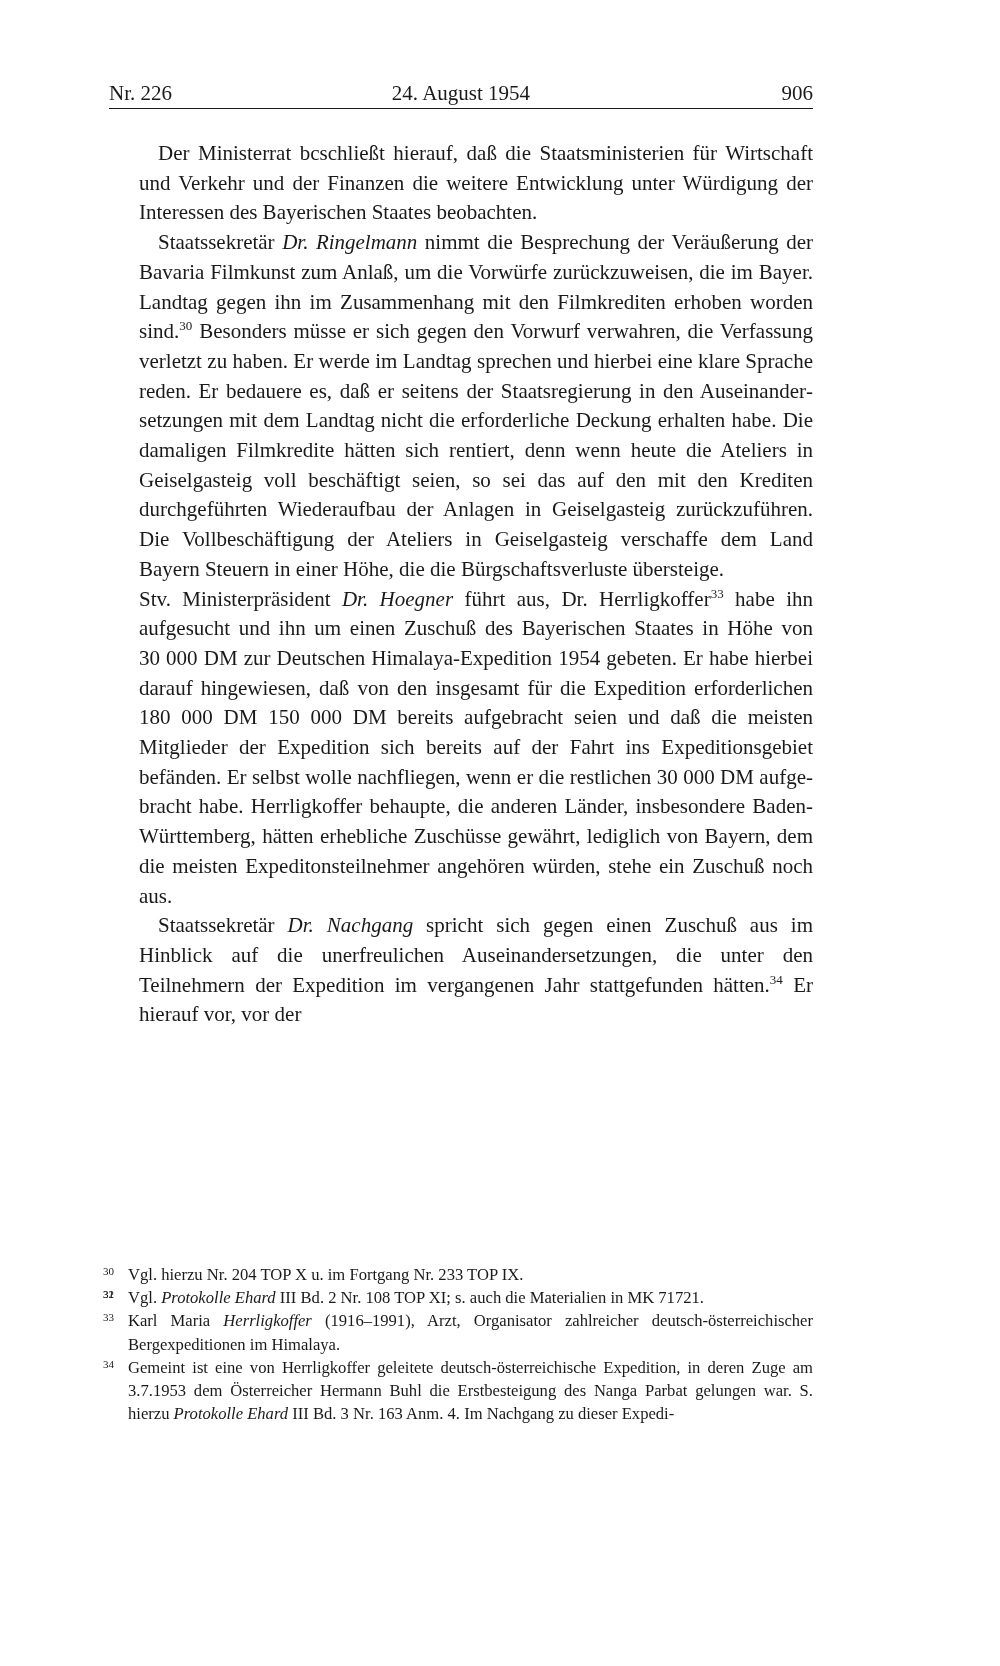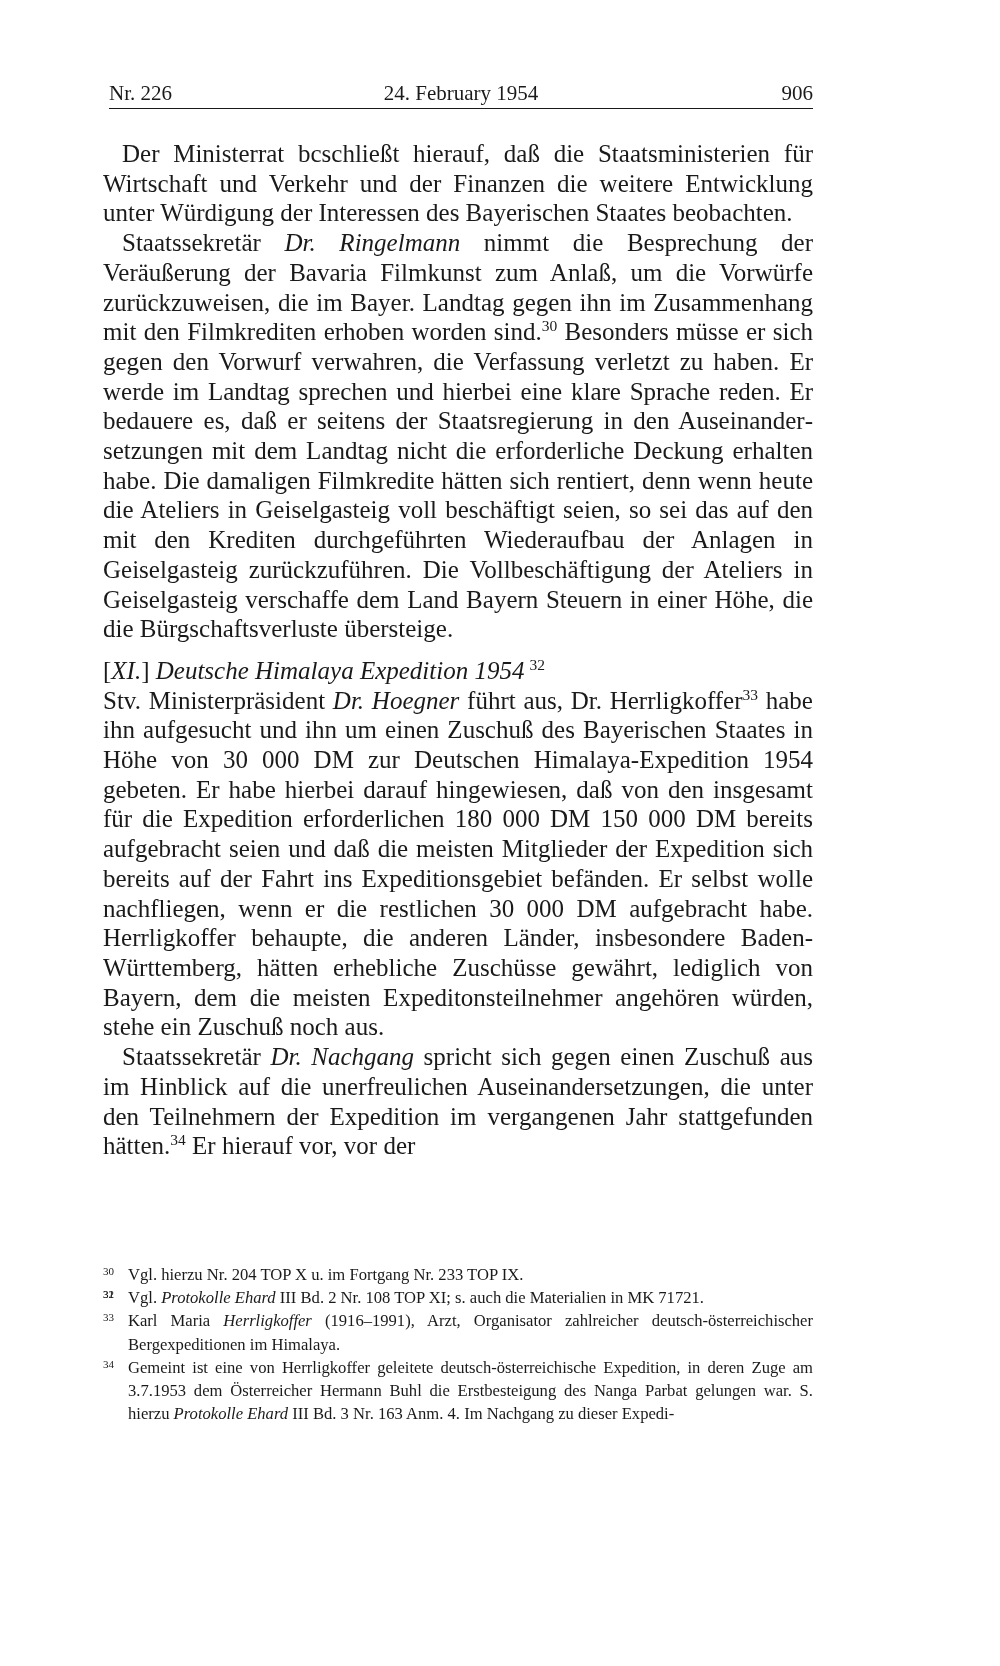--- a/index.html
+++ b/index.html
@@ -28,24 +28,25 @@
       line-height: 30px;
       border-bottom: 1.5px solid #1a1a1a;
       margin-left: 6px;
     }
     .rh-left { position: absolute; left: 0; top: 0; }
     .rh-center { position: absolute; left: 0; right: 0; top: 0; text-align: center; }
     .rh-right { position: absolute; right: 0; top: 0; }
 
     .body-text {
       margin-top: 30px;
-      font-size: 25px;
+      font-size: 21px;
       line-height: 29.7px;
       text-align: justify;
       hyphens: manual;
+      margin-left: 36px;
     }
     .body-text p {
       margin: 0;
     }
     .indent { text-indent: 19px; }
     .body-text sup, .footnotes sup {
       font-size: 62%;
       line-height: 0;
       vertical-align: super;
     }
@@ -74,31 +75,30 @@
       top: -3px;
       font-size: 11px;
     }
   </style>
 </head>
 <body>
 
 <div class="page">
   <div class="running-head">
     <span class="rh-left">Nr. 226</span>
-    <span class="rh-center">24. February 1954</span>
+    <span class="rh-center">24. August 1954</span>
     <span class="rh-right">906</span>
   </div>
 
   <div class="body-text">
     <p class="indent">Der Ministerrat bcschließt hierauf, daß die Staatsministerien für Wirtschaft und Verkehr und der Finanzen die weitere Entwicklung unter Würdigung der Interessen des Bayerischen Staates beobachten.</p>
 
     <p class="indent"><span>Staatssekretär </span><em>Dr. Ringelmann</em><span> nimmt die Besprechung der Veräußerung der Bavaria Filmkunst zum Anlaß, um die Vorwürfe zurückzuweisen, die im Bayer. Landtag gegen ihn im Zusammenhang mit den Filmkrediten erhoben worden sind.</span><sup>30</sup><span> Besonders müsse er sich gegen den Vorwurf verwahren, die Verfassung verletzt zu haben. Er werde im Landtag sprechen und hierbei eine klare Sprache reden. Er bedauere es, daß er seitens der Staatsregierung in den Auseinander­setzungen mit dem Landtag nicht die erforderliche Deckung erhalten habe. Die damaligen Filmkredite hätten sich rentiert, denn wenn heute die Ateliers in Geiselgasteig voll beschäftigt seien, so sei das auf den mit den Krediten durchge­führten Wiederaufbau der Anlagen in Geiselgasteig zurückzuführen. Die Voll­beschäftigung der Ateliers in Geiselgasteig verschaffe dem Land Bayern Steuern in einer Höhe, die die Bürgschaftsverluste übersteige.</span></p>
 
 
-    <p class="section-head"><span>[</span><em>XI.</em><span>] </span><em>Deutsche Himalaya Expedition 1954</em> <sup>32</sup></p>
 
     <p><span>Stv. Ministerpräsident </span><em>Dr. Hoegner</em><span> führt aus, Dr. Herrligkoffer</span><sup>33</sup><span> habe ihn aufgesucht und ihn um einen Zuschuß des Bayerischen Staates in Höhe von 30&nbsp;000 DM zur Deutschen Himalaya-Expedition 1954 gebeten. Er habe hierbei darauf hingewiesen, daß von den insgesamt für die Expedition erforder­lichen 180&nbsp;000 DM 150&nbsp;000 DM bereits aufgebracht seien und daß die meisten Mitglieder der Expedition sich bereits auf der Fahrt ins Expeditionsgebiet befänden. Er selbst wolle nachfliegen, wenn er die restlichen 30&nbsp;000 DM aufge­bracht habe. Herrligkoffer behaupte, die anderen Länder, insbesondere Baden-Württemberg, hätten erhebliche Zuschüsse gewährt, lediglich von Bayern, dem die meisten Expeditonsteilnehmer angehören würden, stehe ein Zuschuß noch aus.</span></p>
 
     <p class="indent"><span>Staatssekretär </span><em>Dr. Nachgang</em><span> spricht sich gegen einen Zuschuß aus im Hinblick auf die unerfreulichen Auseinandersetzungen, die unter den Teilnehmern der Expedition im vergangenen Jahr stattgefunden hätten.</span><sup>34</sup><span> Er hierauf vor, vor der</span></p>
   </div>
 </div>
 
 <div class="footnotes">
   <div class="fn">
     <span class="fn-num">30</span>

